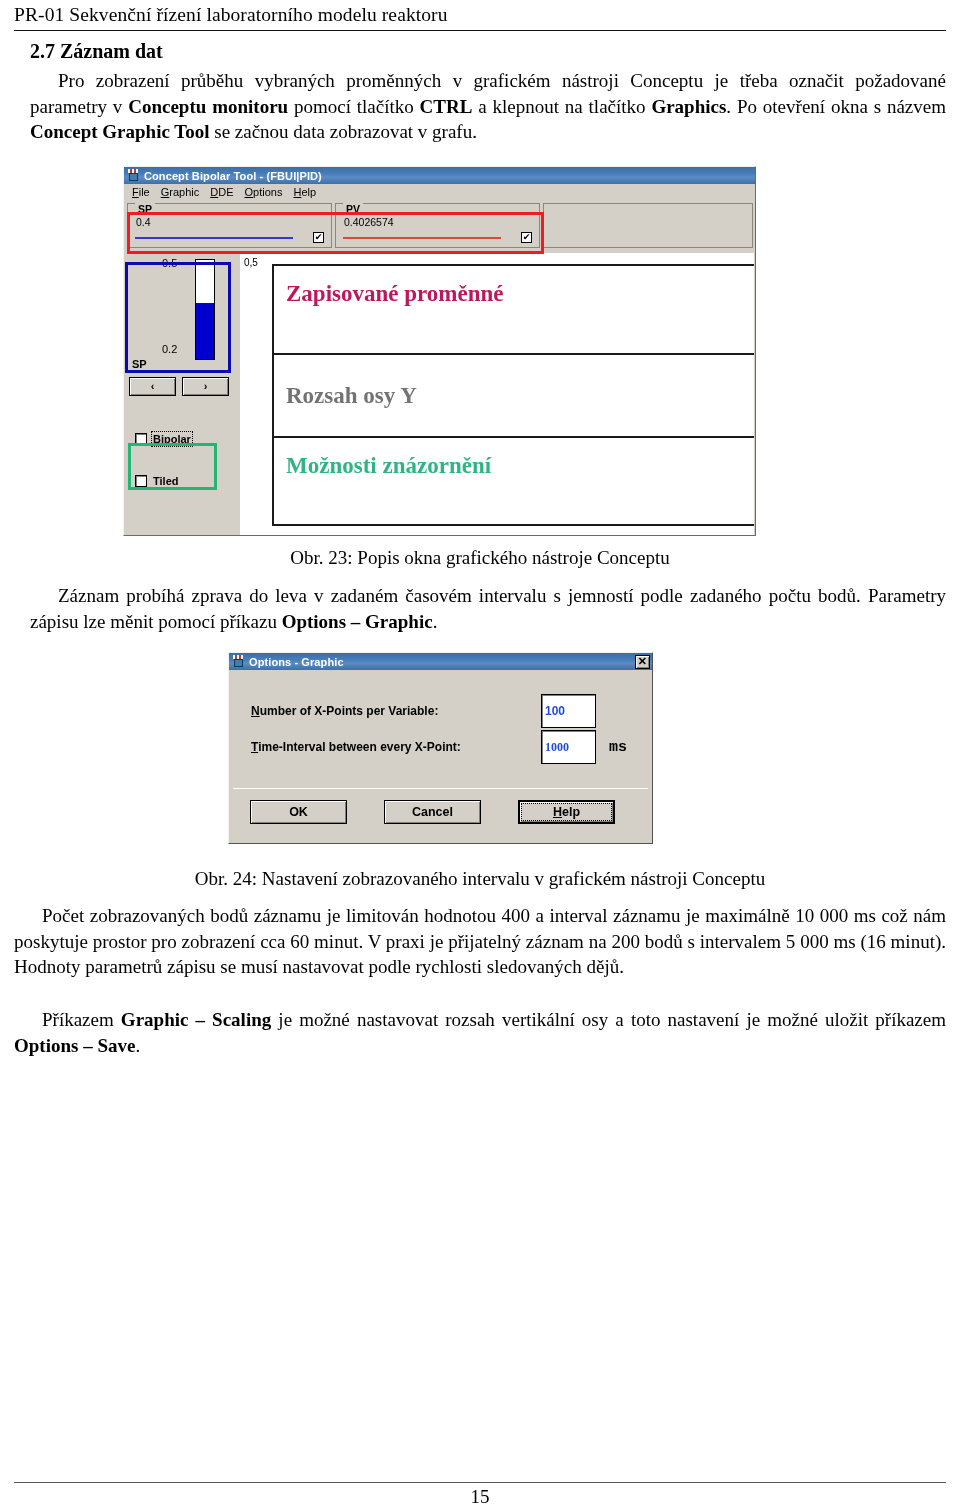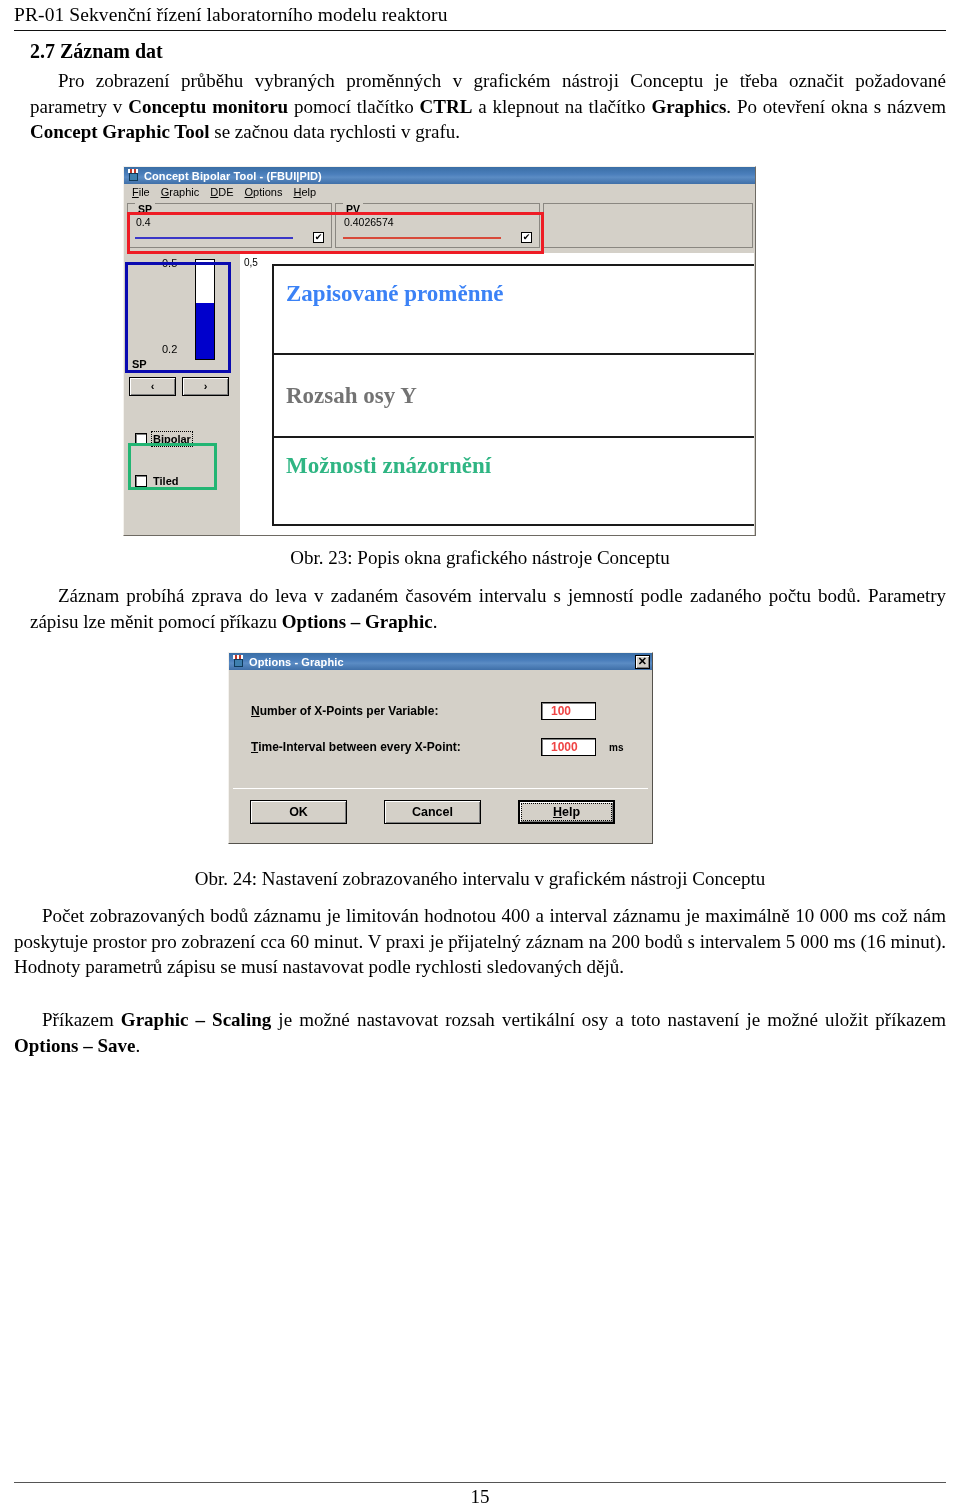--- a/index.html
+++ b/index.html
@@ -415,35 +415,35 @@
   }
   .dlg-label {
     font-family: "Liberation Sans", sans-serif;
     font-size: 12px;
     font-weight: bold;
     color: #000;
     white-space: nowrap;
   }
   .dlg-label u { text-decoration: underline; }
   .dlg-input {
-    width: 55px; height: 18px;
+    width: 55px; height: 34px;
     background: #ffffff;
     border: 1px solid #000;
     box-shadow: inset 1px 1px 0 #808080;
     box-sizing: border-box;
     display: flex; align-items: center;
-    padding-left: 9px;
+    padding-left: 3px;
     font-family: "Liberation Sans", sans-serif;
     font-size: 12px;
     font-weight: bold;
-    color: #ef4444;
+    color: #1d4ed8;
   }
   .dlg-unit {
-    font-family: Liberation Sans, sans-serif;
-    font-size: 10px;
+    font-family: Liberation Mono, monospace;
+    font-size: 15px;
     font-weight: bold;
     color: #000;
   }
   .dlg-btnrow {
     position: absolute;
     left: 4px; top: 147px;
     width: 415px;
     display: flex;
     align-items: center;
   }
@@ -483,21 +483,21 @@
 </head>
 <body>
 
 <div class="page">
 
   <div class="running-header">PR-01 Sekvenční řízení laboratorního modelu reaktoru</div>
   <div class="header-rule"></div>
 
   <div class="section-title">2.7 Záznam dat</div>
 
-  <div class="para p1"><span>Pro zobrazení průběhu vybraných proměnných v grafickém nástroji Conceptu je třeba označit požadované parametry v </span><b>Conceptu monitoru</b><span> pomocí tlačítko </span><b>CTRL</b><span> a klepnout na tlačítko </span><b>Graphics</b><span>. Po otevření okna s názvem </span><b>Concept Graphic Tool</b><span> se začnou data rychlosti v grafu.</span></div>
+  <div class="para p1"><span>Pro zobrazení průběhu vybraných proměnných v grafickém nástroji Conceptu je třeba označit požadované parametry v </span><b>Conceptu monitoru</b><span> pomocí tlačítko </span><b>CTRL</b><span> a klepnout na tlačítko </span><b>Graphics</b><span>. Po otevření okna s názvem </span><b>Concept Graphic Tool</b><span> se začnou data zobrazovat v grafu.</span></div>
 
   <div class="win" id="concept-window">
 
     <div class="titlebar">
       <span class="tb-icon">
         <span class="bars"></span>
           <span class="mon"></span>
       </span>
       <span class="tb-title">Concept Bipolar Tool - (FBUI|PID)</span>
       <span class="tb-spacer"></span>
@@ -553,21 +553,21 @@
     </div>
 
     <div class="plot-area">
       <span class="plot-ylabel">0,5</span>
       <span class="plot-axis"></span>
       <span class="plot-hline" style="top:11px; width:482px;"></span>
       <span class="plot-hline" style="top:100px; width:482px;"></span>
       <span class="plot-hline" style="top:183px; width:482px;"></span>
       <span class="plot-hline" style="top:271px; width:482px;"></span>
 
-      <span class="plot-annot" style="left:46px; top:28px; color:#3b82f6;">Zapisované proměnné</span>
+      <span class="plot-annot" style="left:46px; top:28px; color:#be185d;">Zapisované proměnné</span>
       <span class="plot-annot" style="left:46px; top:130px; color:#737373;">Rozsah osy Y</span>
       <span class="plot-annot" style="left:46px; top:200px; color:#2fb583;">Možnosti znázornění</span>
     </div>
   </div>
 
   <div class="annot-box" id="annot-red"></div>
   <div class="annot-box" id="annot-blue"></div>
   <div class="annot-box" id="annot-green"></div>
 
   <div class="caption" id="cap23">Obr. 23: Popis okna grafického nástroje Conceptu</div>
@@ -585,21 +585,21 @@
       <span class="closebtn">✕</span>
     </div>
 
     <div class="dlg-body">
       <div class="dlg-row" style="left:18px; top:29px;">
         <span class="dlg-label"><u>N</u><span>umber of X-Points per Variable:</span></span>
         <span class="dlg-input" style="position:absolute; left:290px;">100</span>
       </div>
       <div class="dlg-row" style="left:18px; top:65px;">
         <span class="dlg-label"><u>T</u><span>ime-Interval between every X-Point:</span></span>
-        <span class="dlg-input" style="position:absolute; left:290px;">1000</span>
+        <span class="dlg-input" style="position:absolute; left:290px;font-family:Liberation Serif, serif;">1000</span>
         <span class="dlg-unit" style="position:absolute; left:358px;">ms</span>
       </div>
     </div>
 
     <div class="dlg-btnrow">
       <div class="dlg-btn" style="margin-left:17px;">OK</div>
       <div class="dlg-btn" style="margin-left:37px;">Cancel</div>
       <div class="dlg-btn default" style="margin-left:37px;">
         <span class="inner">
             <u>H</u>

